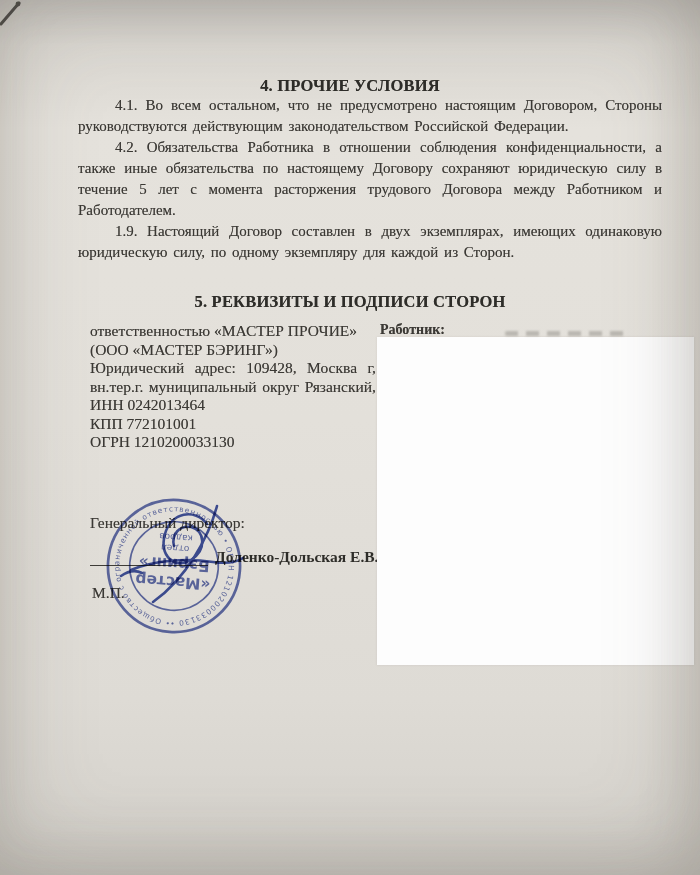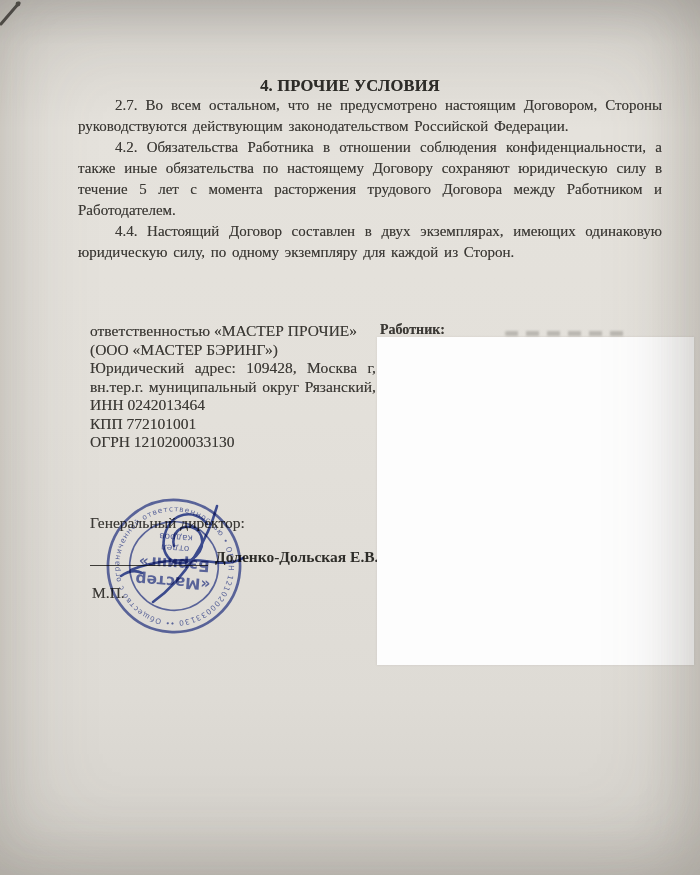--- a/index.html
+++ b/index.html
@@ -45,25 +45,26 @@
 <div class="page">
 
   <svg class="corner-pin" viewBox="0 0 34 34">
     <line x1="1" y1="24" x2="19" y2="3" stroke="#4b4945" stroke-width="3" stroke-linecap="round"></line>
     <circle cx="18" cy="4" r="2.4" fill="#4b4945"></circle>
   </svg>
 
   <div id="sec4-title" class="sec-title">4. ПРОЧИЕ УСЛОВИЯ</div>
 
   <div class="clauses ink">
-    <p class="clause">2.7. Во всем остальном, что не предусмотрено настоящим Договором, Стороны руководствуются действующим законодательством Российской Федерации.</p>
+    <p class="clause">4.1. Во всем остальном, что не предусмотрено настоящим Договором, Стороны руководствуются действующим законодательством Российской Федерации.</p>
     <p class="clause">4.2. Обязательства Работника в отношении соблюдения конфиденциальности, а также иные обязательства по настоящему Договору сохраняют юридическую силу в течение 5 лет с момента расторжения трудового Договора между Работником и Работодателем.</p>
-    <p class="clause">4.4. Настоящий Договор составлен в двух экземплярах, имеющих одинаковую юридическую силу, по одному экземпляру для каждой из Сторон.</p>
+    <p class="clause">1.9. Настоящий Договор составлен в двух экземплярах, имеющих одинаковую юридическую силу, по одному экземпляру для каждой из Сторон.</p>
   </div>
 
+  <div id="sec5-title" class="sec-title">5. РЕКВИЗИТЫ И ПОДПИСИ СТОРОН</div>
 
   <div class="col emp-col ink">
     <div>ответственностью «МАСТЕР ПРОЧИЕ»</div>
     <div>(ООО «МАСТЕР БЭРИНГ»)</div>
     <div class="jl">Юридический адрес: 109428, Москва г,</div>
     <div class="jl">вн.тер.г. муниципальный округ Рязанский,</div>
     <div>ИНН 0242013464</div>
     <div>КПП 772101001</div>
     <div>ОГРН 1210200033130</div>
   </div>

